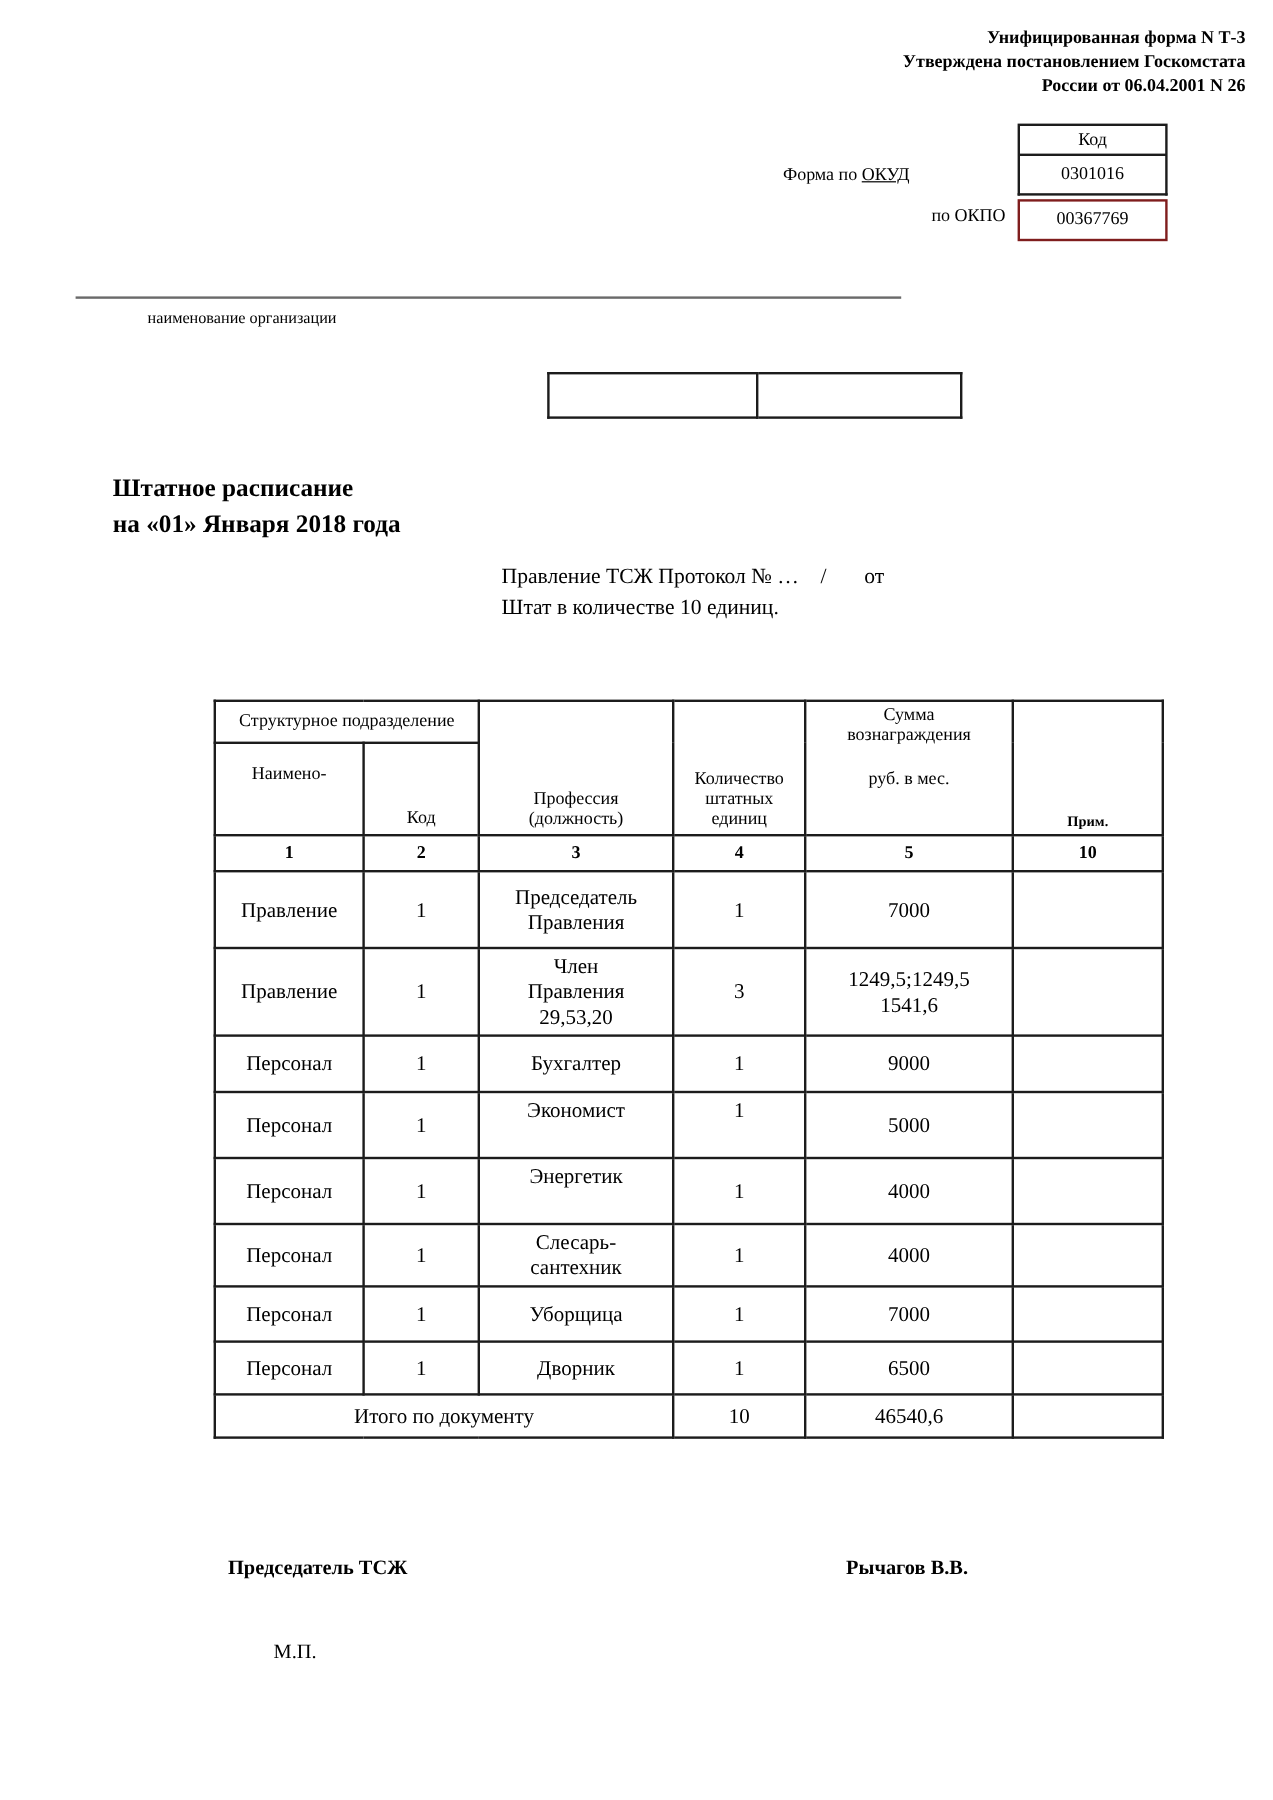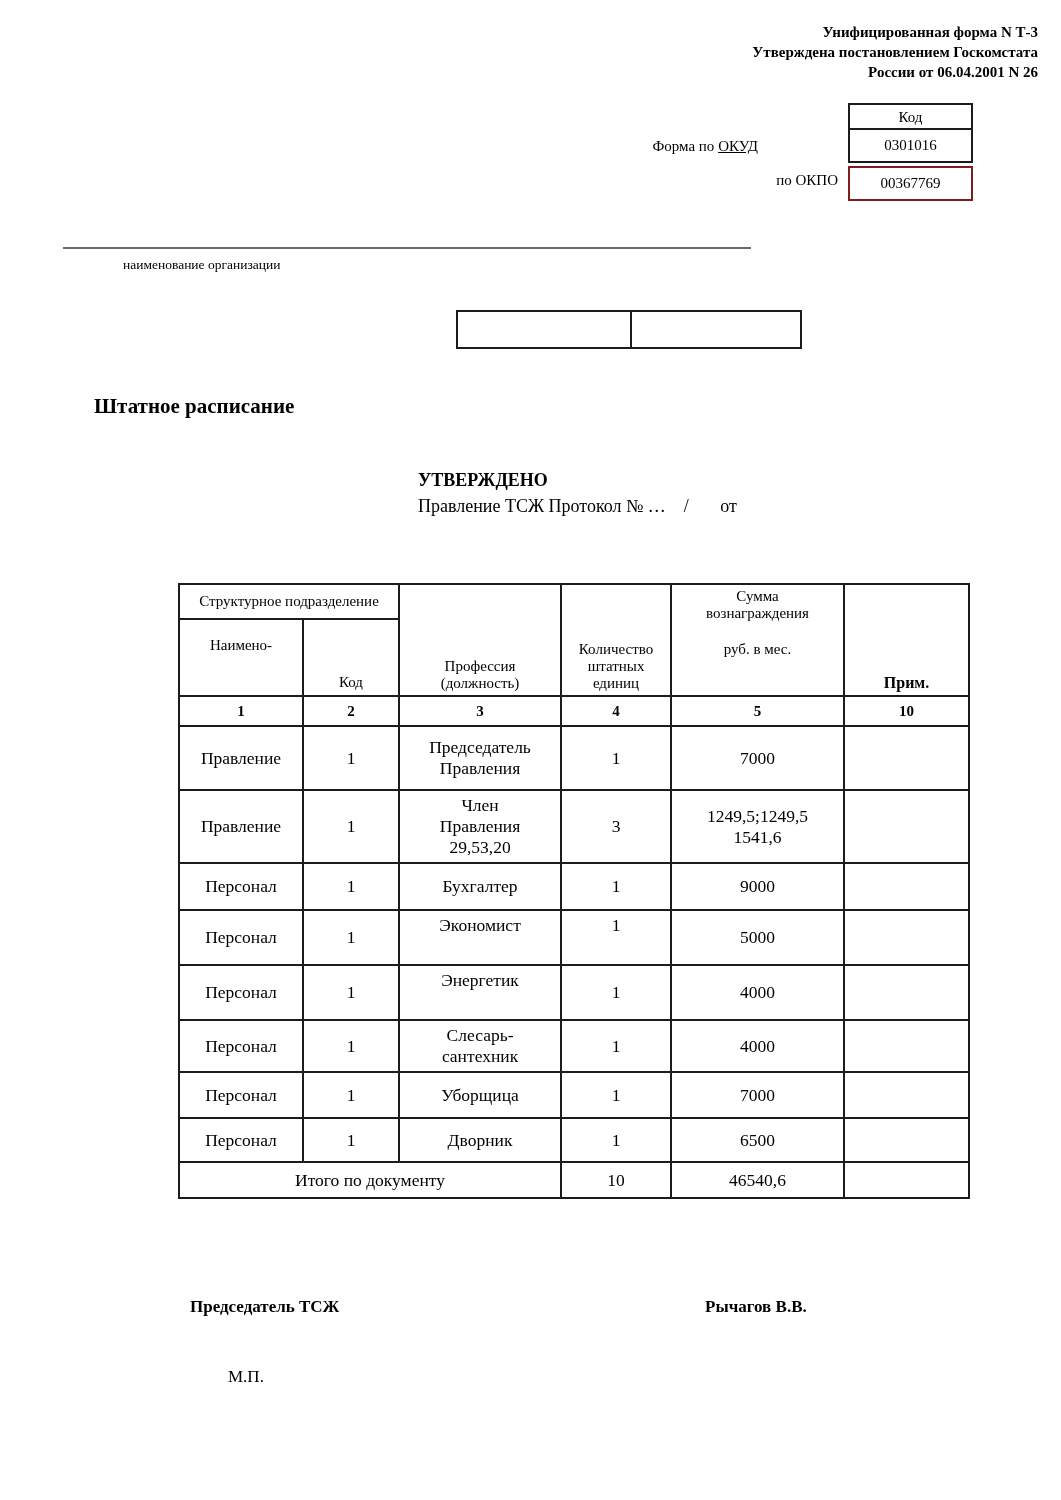--- a/index.html
+++ b/index.html
@@ -161,21 +161,21 @@
     gap: 42px;
   }
   .staff-table td.code-hdr { vertical-align: bottom; padding-bottom: 4px; }
   .staff-table td.prof-hdr { vertical-align: bottom; padding-bottom: 3px; border-radius: 27px; }
   .staff-table td.qty-hdr { vertical-align: bottom; padding-bottom: 3px; }
   .staff-table td.sum-hdr { vertical-align: top; padding-top: 3px; }
   .sum-hdr .rub { margin-top: 19px; }
   .staff-table td.note-hdr {
     vertical-align: bottom;
     padding-bottom: 3px;
-    font-size: 16px;
+    font-size: 12px;
     font-weight: bold;
     margin-left: 16px;
   }
   .staff-table tr.nums td { height: 30px; font-weight: bold; }
 
   .staff-table tr.body-row td { font-size: 17.5px; }
   .staff-table tr.row-0 td { height: 64px; }
   .staff-table tr.row-1 td { height: 73px; }
   .staff-table tr.row-2 td { height: 47px; }
   .staff-table tr.row-3 td { height: 55px; }
@@ -238,25 +238,26 @@
     <tbody>
     <tr class="dt-body">
       <td class="dt-num"></td>
       <td class="dt-date"></td>
     </tr>
   </tbody>
     </table>
 
   <div class="doc-title">
     <div>Штатное расписание</div>
+    <div>на «01» Января 2018 года</div>
   </div>
 
   <div class="approval">
-    <div class="appr-head">УТВЕРЖДЕНО</div>
     <div class="pre">Правление ТСЖ Протокол № …    /       от</div>
+    <div>Штат в количестве 10 единиц.</div>
   </div>
 
   <table class="staff-table">
     <colgroup>
       <col style="width:124px">
         <col style="width:96px">
         <col style="width:162px">
       <col style="width:110px">
         <col style="width:173px">
         <col style="width:125px">

